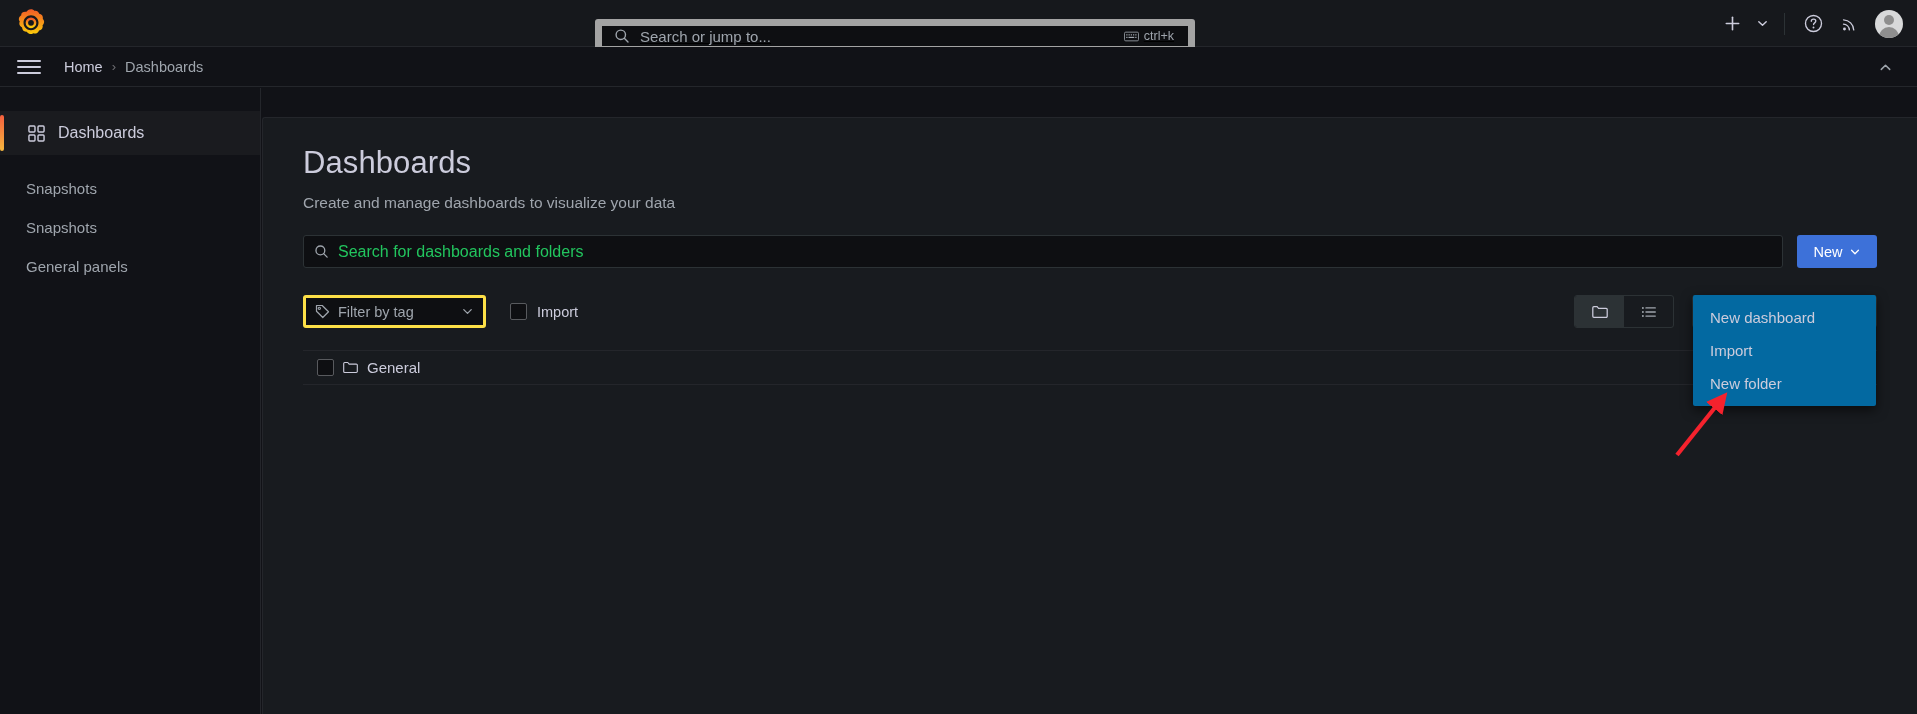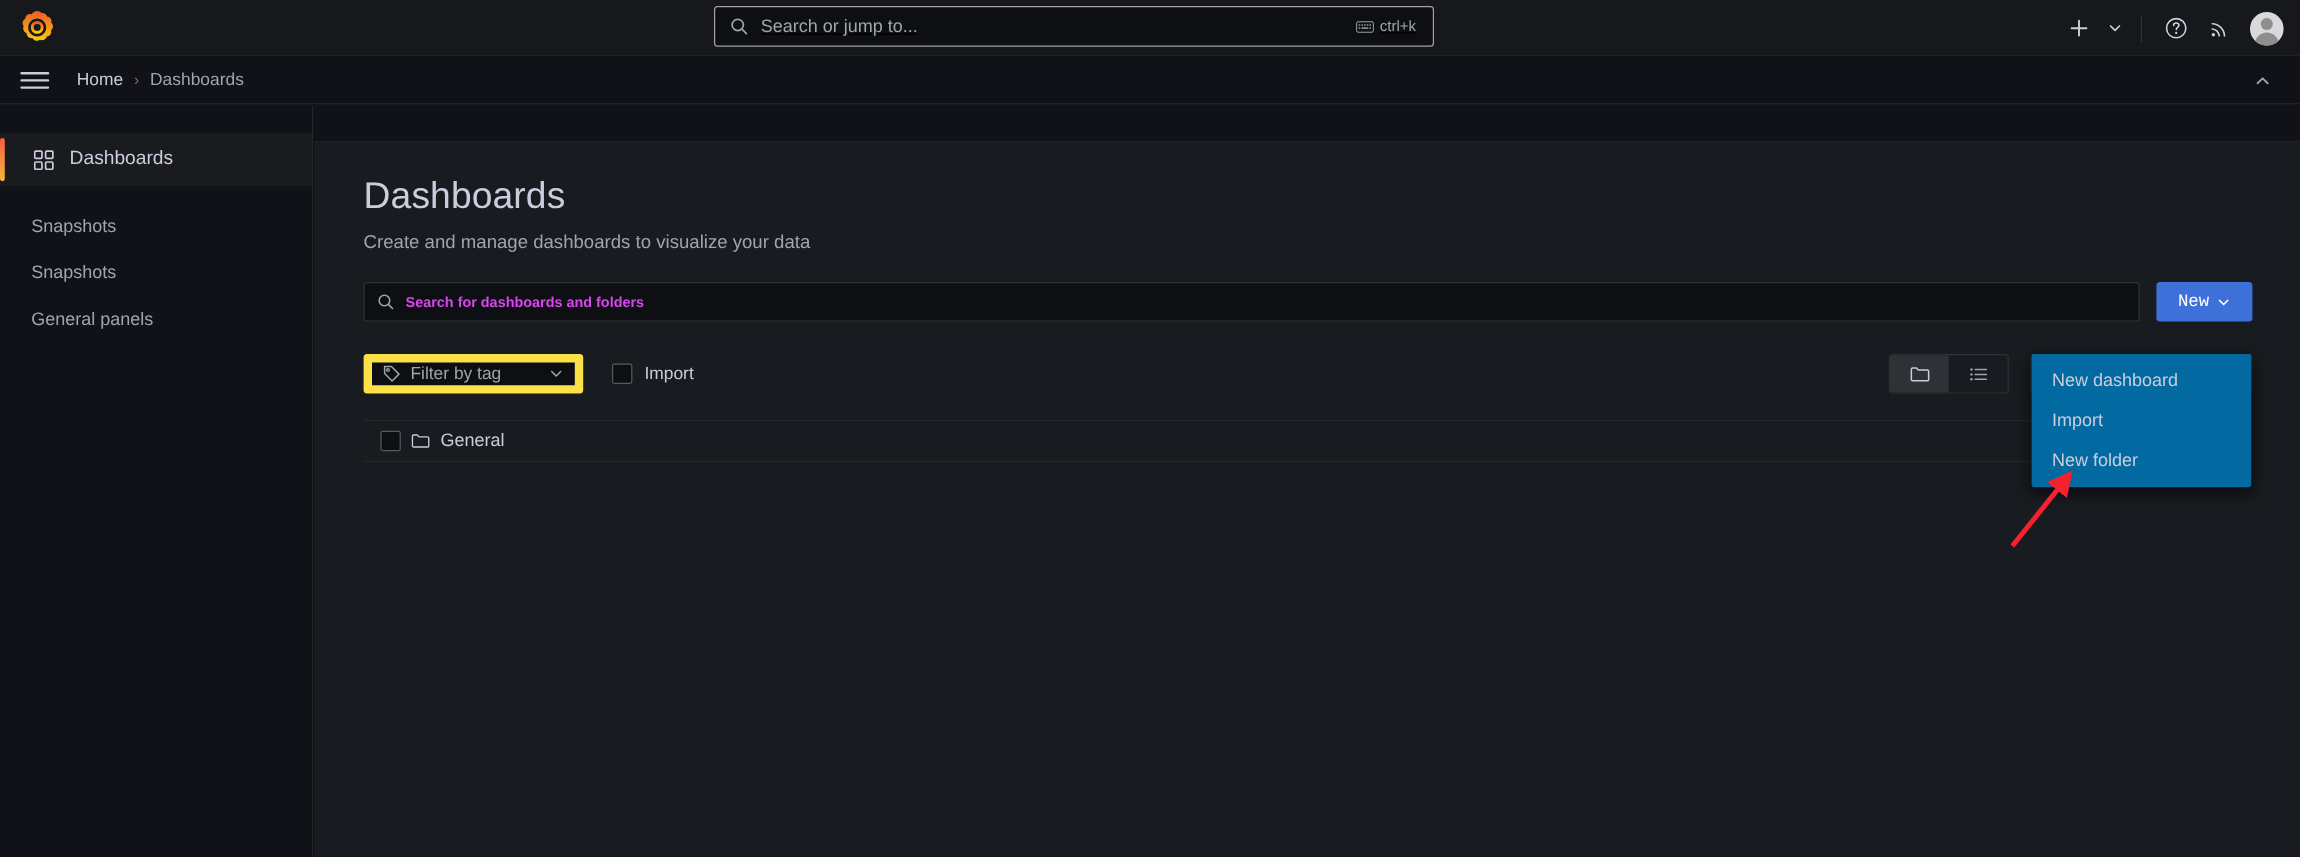--- a/index.html
+++ b/index.html
@@ -17,24 +17,24 @@
     border-bottom: 1px solid #24262b;
     display: flex; align-items: center;
   }
   .logo-wrap {
     width: 62px; height: 47px; display: flex;
     align-items: center; justify-content: center;
   }
   .logo-svg { width: 30px; height: 30px; display: block; }
 
   .search-box {
-    position: absolute; left: 595px; top: 5px;
+    position: absolute; left: 595px; top: 19px;
     width: 600px; height: 34px;
     background: #0e0f12;
-    border: 1px solid #a3a3a3;
+    border: 7px solid #a3a3a3;
     border-radius: 3px;
     display: flex; align-items: center;
     padding: 0 8px 0 12px;
     text-decoration: underline;
   }
   .search-box .mag { width: 16px; height: 16px; flex: none; }
   .search-box .ph {
     flex: 1; margin-left: 10px;
     font-size: 15px; color: #9fa5ad; line-height: 1;
   }
@@ -143,36 +143,36 @@
   .searchrow {
     display: flex; align-items: center; gap: 14px;
     margin-top: 23px;
   }
   .ds-search {
     flex: 1; height: 33px;
     background: #0e0f12;
     border: 1px solid #2c3235; border-radius: 3px;
     display: flex; align-items: center; padding: 0 10px; gap: 9px;
   }
-  .ds-search .ph { font-size: 12px; color: #d946ef; font-weight: bold; }
+  .ds-search .ph { font-size: 16px; color: #22c55e; }
   .btn-new {
     width: 80px; height: 33px; background: #3d71d9;
     border: none; border-radius: 3px;
     color: #fff; font-size: 14.5px;
-    font-family: Liberation Mono, monospace;
+    font-family: Liberation Sans, sans-serif;
     display: flex; align-items: center; justify-content: center; gap: 6px;
     cursor: pointer;
   }
 
   .filterrow {
     display: flex; align-items: center; margin-top: 27px; height: 33px;
   }
   .tagfilter {
     width: 183px; height: 33px;
-    background: #0e0f12; border: 7px solid #fde047; border-radius: 3px;
+    background: #0e0f12; border: 3px solid #fde047; border-radius: 3px;
     display: flex; align-items: center; padding: 0 9px; gap: 8px;
     font-size: 14.5px; color: #9fa5ad; cursor: pointer;
   }
   .tagfilter .tlabel { flex: 1; }
   .starred {
     display: flex; align-items: center; gap: 10px;
     margin-left: 24px; cursor: pointer;
   }
   .cbox {
     width: 17px; height: 17px; border: 1px solid #585a5e;

